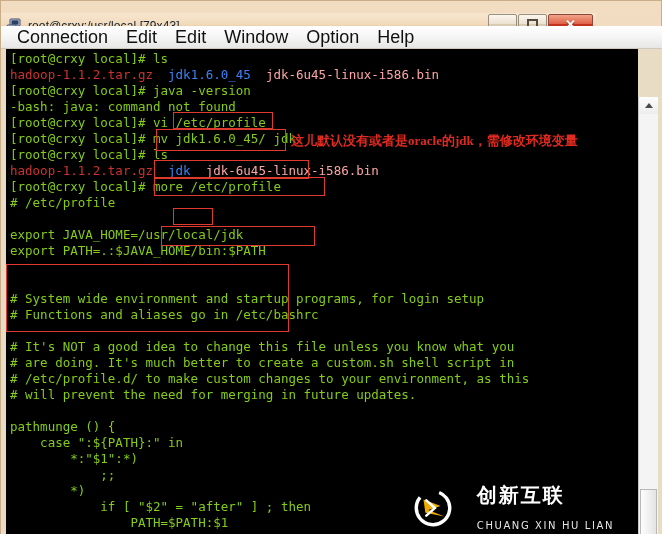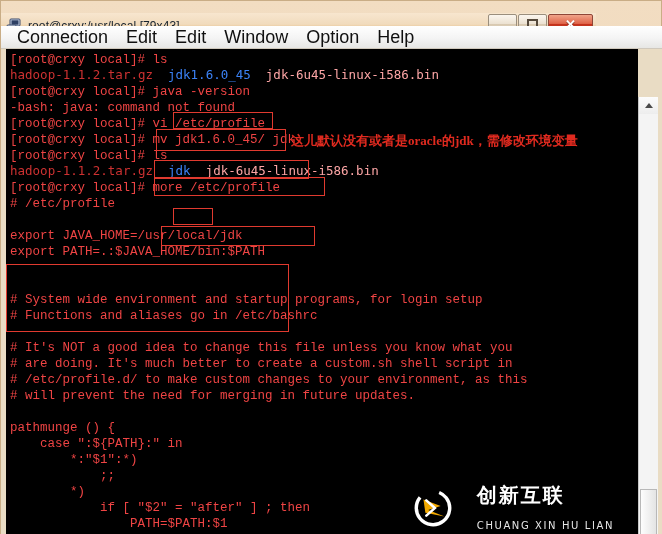--- a/index.html
+++ b/index.html
@@ -127,21 +127,21 @@
     position: absolute;
     left: 4px; top: 2px;
     font-family: "DejaVu Sans Mono", "Liberation Mono", monospace;
     font-size: 12.5px;
     line-height: 16px;
     color: #d8d8d8;
     white-space: pre;
     letter-spacing: 0px;
   }
   .term-lines .ln { height: 16px; }
-  .c-white  { color: #ef4444; font-family: Liberation Mono, monospace; }
+  .c-white  { color: #84cc16; }
   .c-red    { color: #cd3131; }
   .c-blue   { color: #3b82f6; }
   .c-green  { color: #fca5a5; }
 
   
   .anno-box {
     position: absolute;
     border: 1px solid #e03a2f;
     box-sizing: border-box;
     pointer-events: none;

